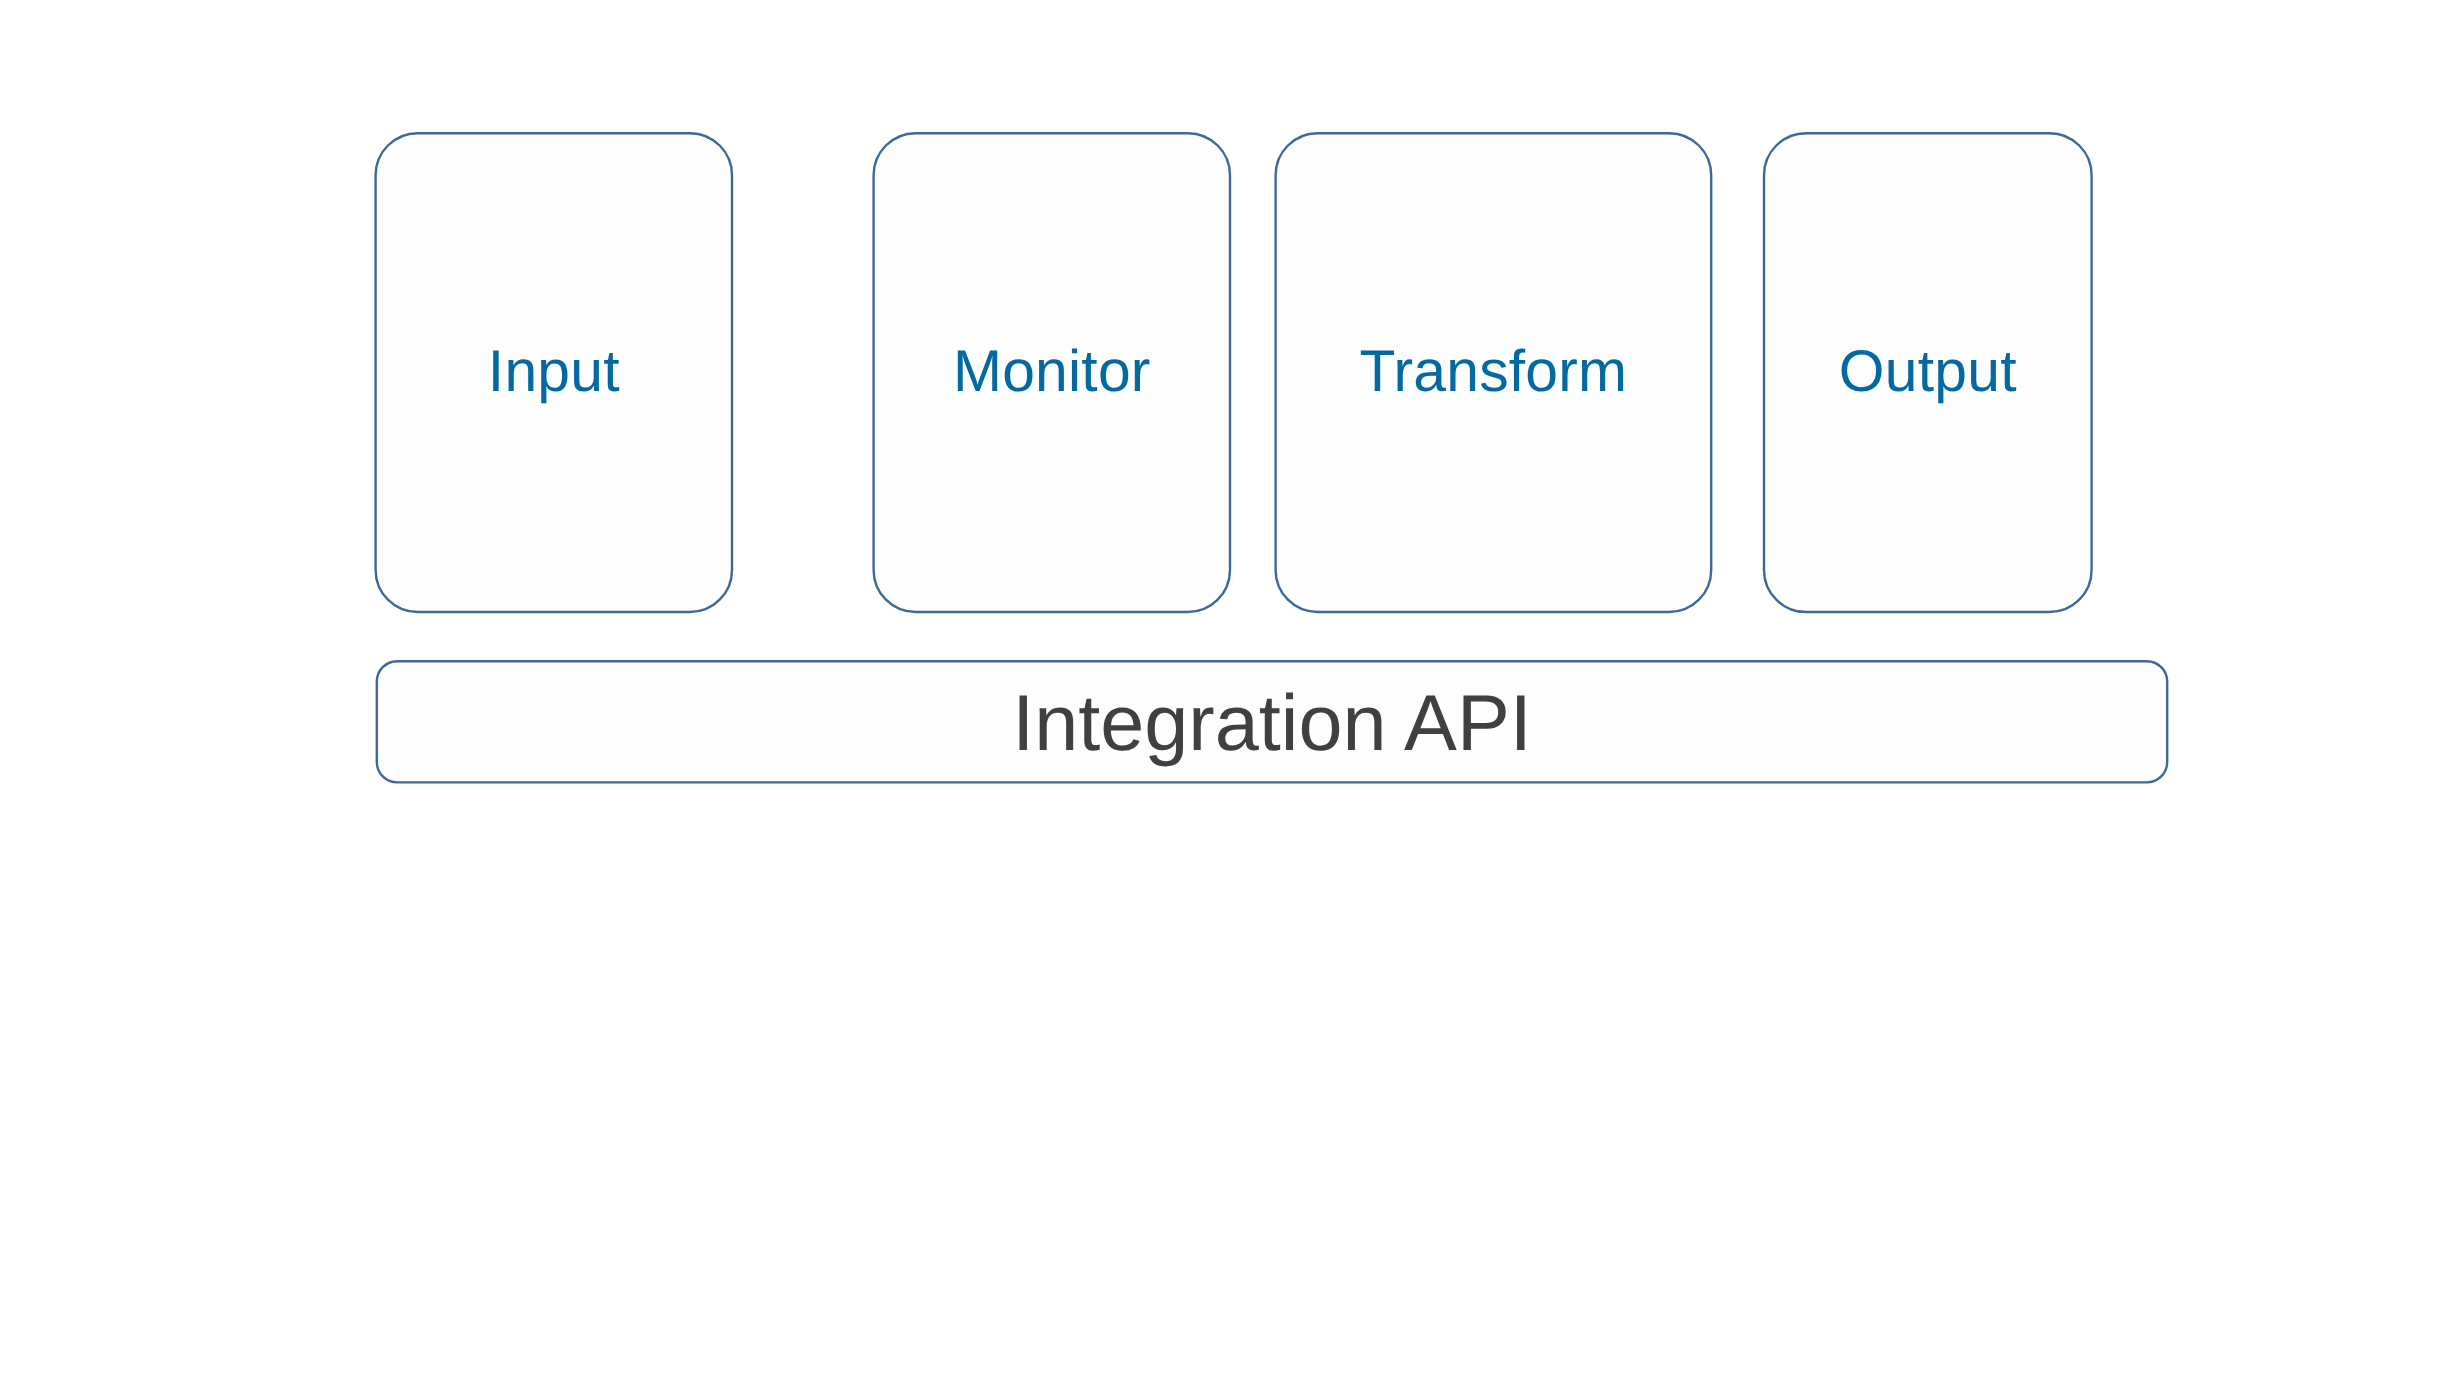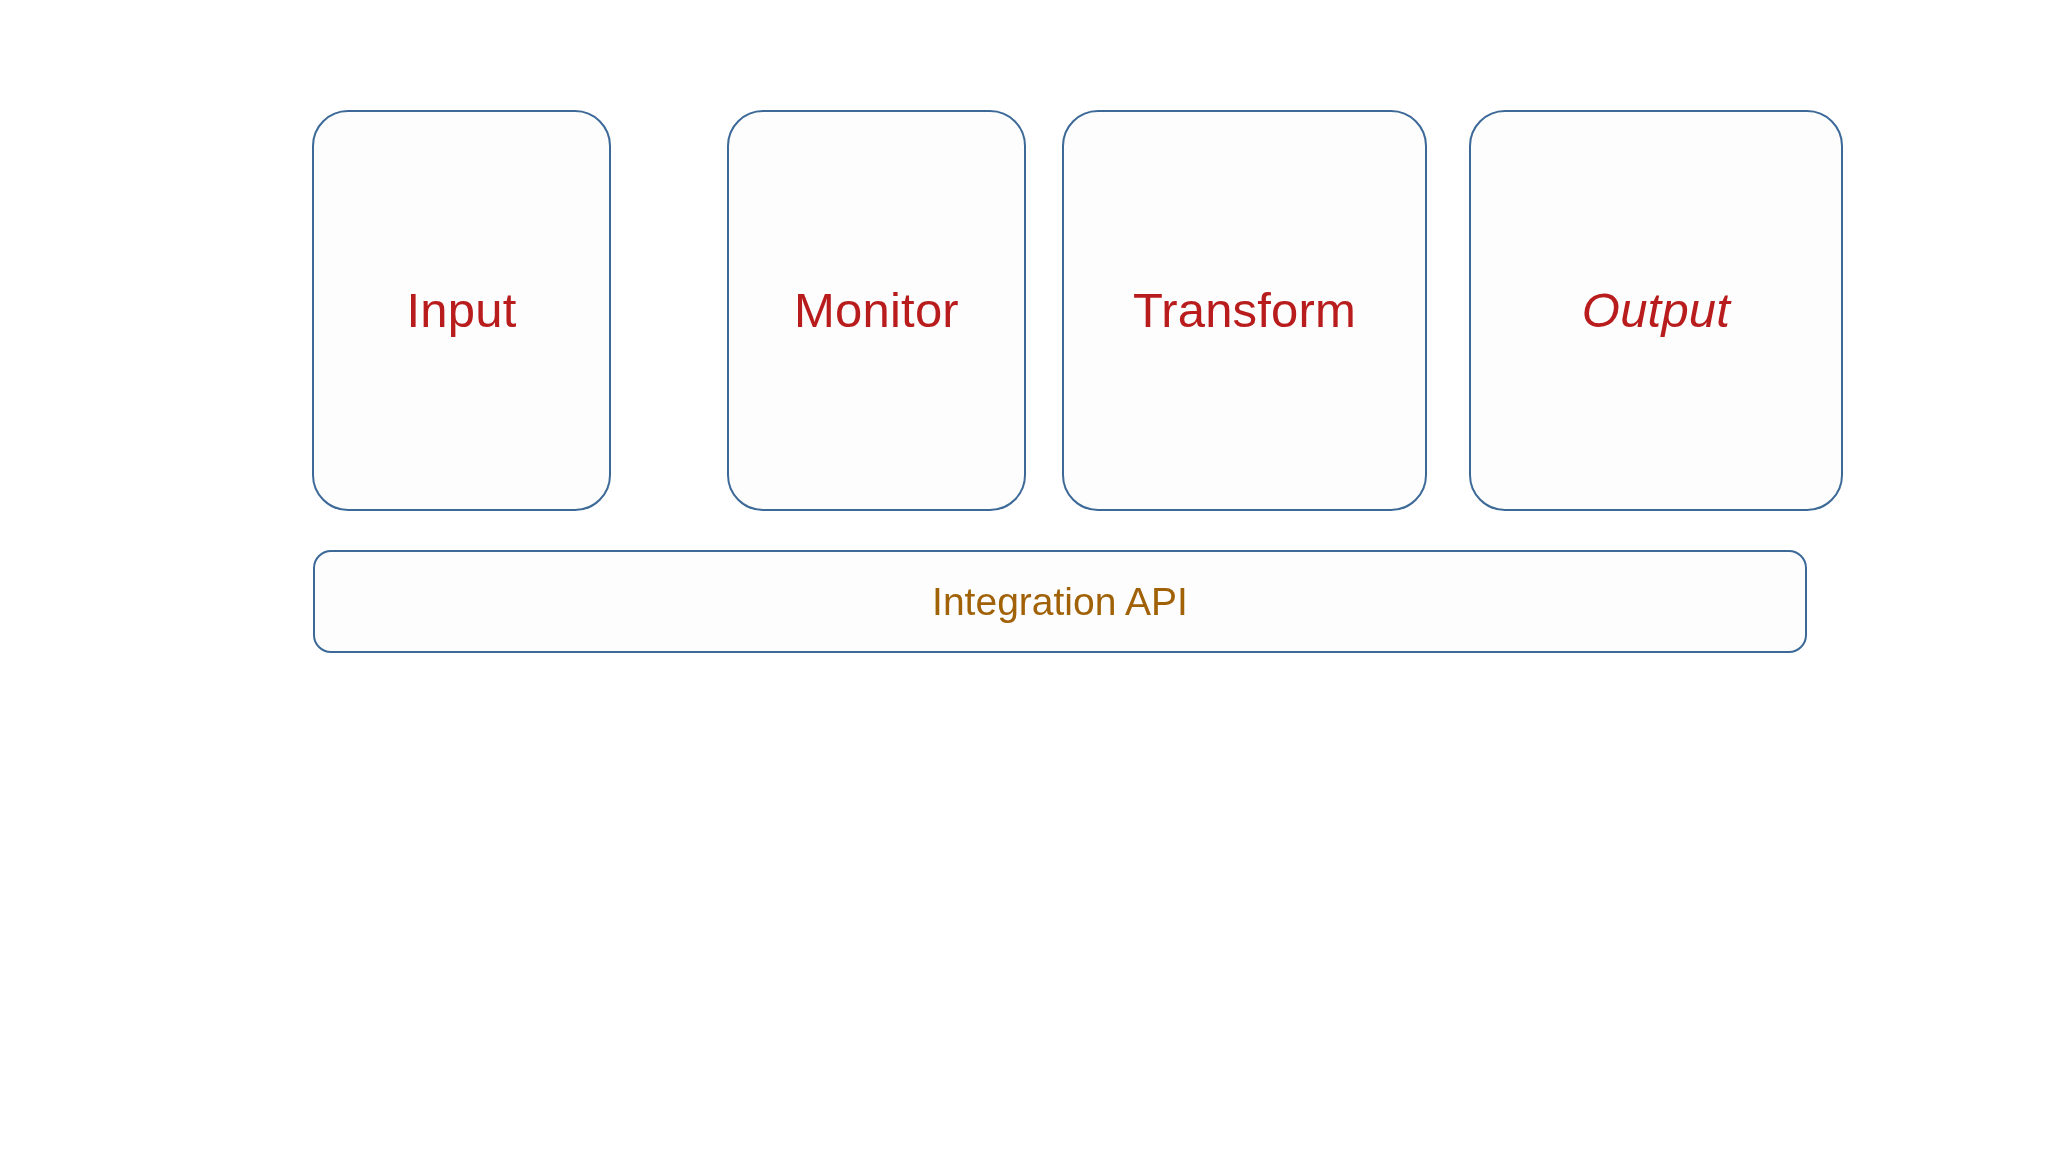--- a/index.html
+++ b/index.html
@@ -26,49 +26,49 @@
     border: 2px solid #3c6997;
     border-radius: 36px;
     background: #fdfdfd;
     display: flex;
     align-items: center;
     justify-content: center;
   }
   .stage-label {
     font-size: 49px;
     line-height: 1;
-    color: #b91c1c;
+    color: #0369a1;
     font-weight: 400;
     letter-spacing: 0.2px;
     white-space: nowrap;
     user-select: none;
   }
   #box-input    { left: 312px;  width: 299px; }
   #box-monitor  { left: 687px;  width: 299px; margin-left: 40px; }
   #box-transform{ left: 1062px; width: 365px; }
-  #box-output   { left: 1469px; width: 374px; font-style: italic; }
+  #box-output   { left: 1469px; width: 275px; }
 
   #api-bar {
     position: absolute;
     left: 313px;
     top: 550px;
     width: 1494px;
     height: 103px;
     box-sizing: border-box;
     border: 2px solid #3c6997;
     border-radius: 18px;
     background: #fdfdfd;
     display: flex;
     align-items: center;
     justify-content: center;
   }
   #api-bar .api-label {
-    font-size: 39px;
+    font-size: 66px;
     line-height: 1;
-    color: #a16207;
+    color: #404040;
     font-weight: 400;
     white-space: nowrap;
     user-select: none;
   }
 </style>
 </head>
 <body>
 
 <div id="canvas">
 

